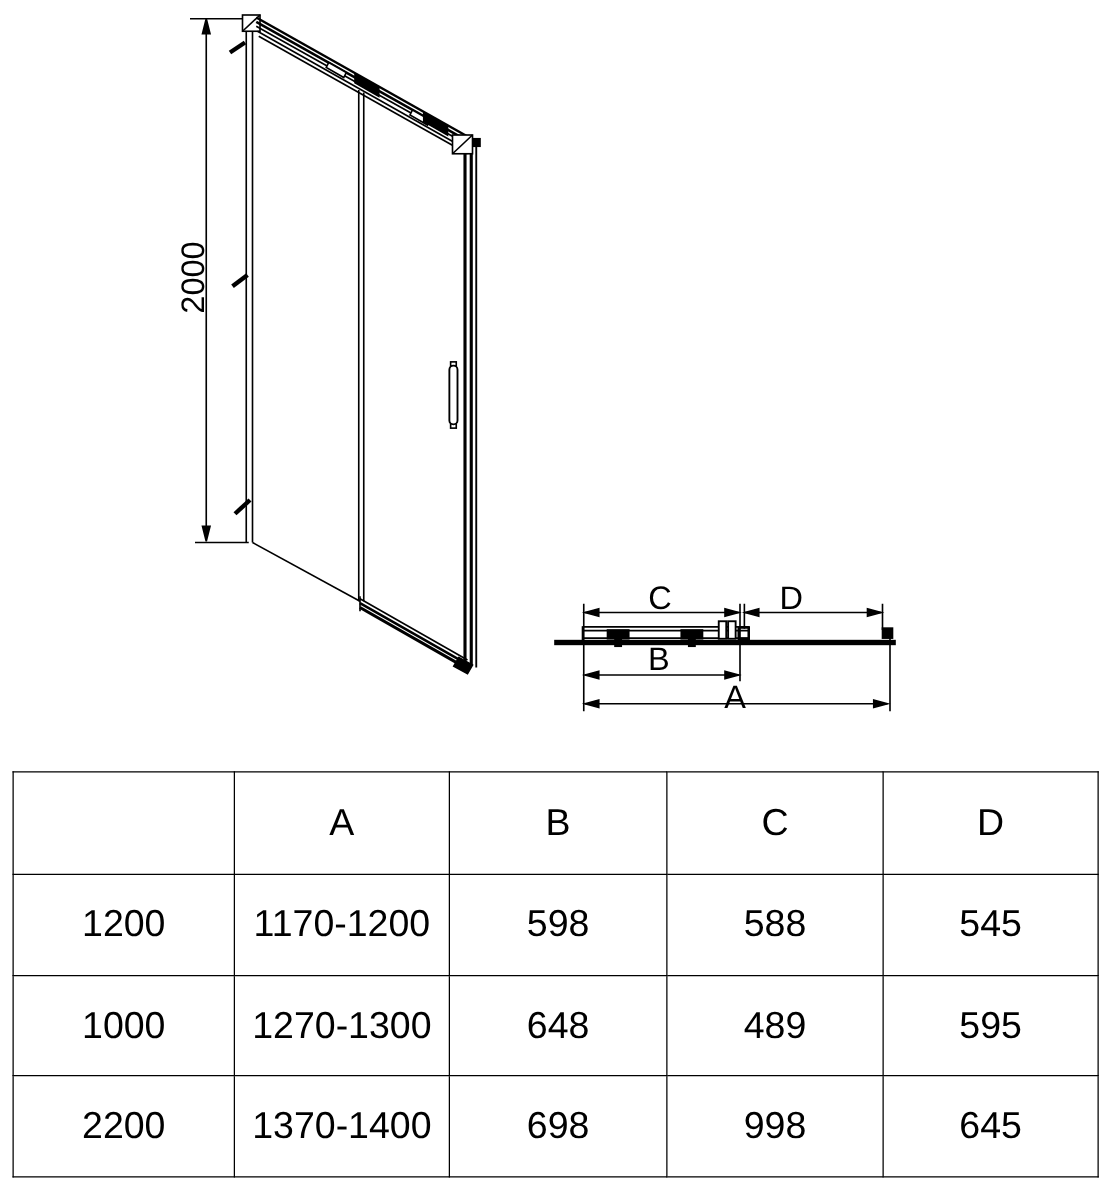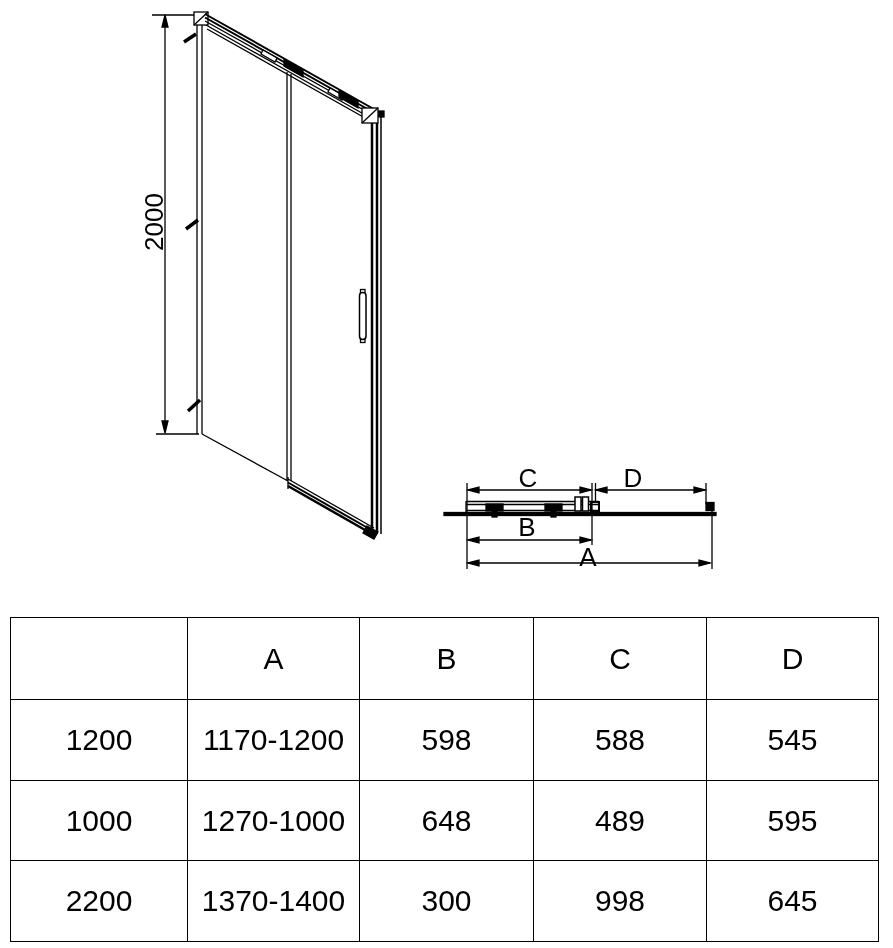--- a/index.html
+++ b/index.html
@@ -190,27 +190,27 @@
       </tr>
       <tr>
         <td>1200</td>
         <td>1170-1200</td>
         <td>598</td>
         <td>588</td>
         <td>545</td>
       </tr>
       <tr>
         <td>1000</td>
-        <td>1270-1000</td>
+        <td>1270-1300</td>
         <td>648</td>
         <td>489</td>
         <td>595</td>
       </tr>
       <tr>
         <td>2200</td>
         <td>1370-1400</td>
-        <td>300</td>
+        <td>698</td>
         <td>998</td>
         <td>645</td>
       </tr>
     </tbody>
   </table>
 </div>
 
 </body></html>

